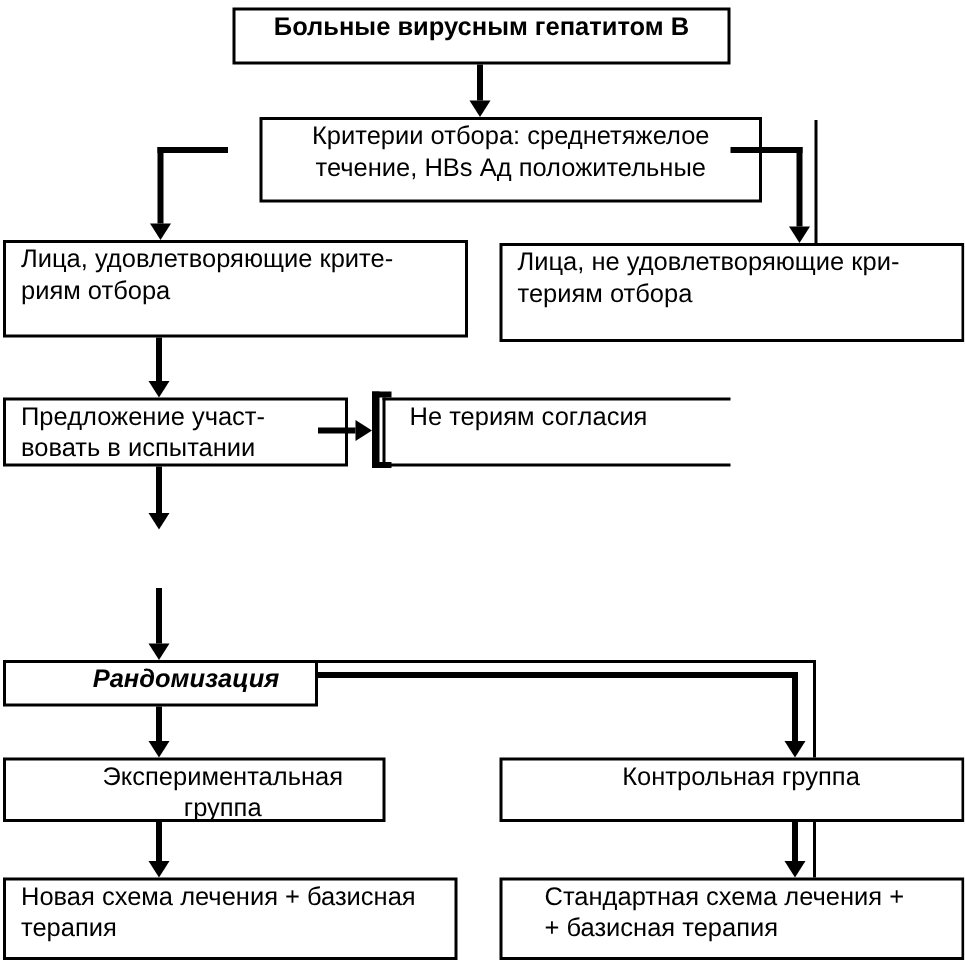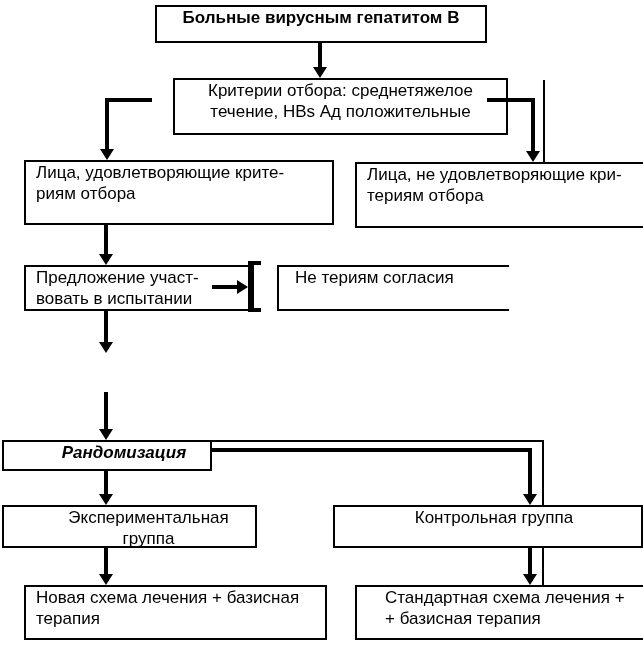--- a/index.html
+++ b/index.html
@@ -17,21 +17,21 @@
     border: 2px solid #000;
     background: #fff;
     display: flex;
     align-items: flex-start;
     font-size: 17px;
     line-height: 21px;
     white-space: pre-line;
     box-sizing: border-box;
   }
   .center { justify-content: center; text-align: center; }
-  .left { justify-content: flex-start; text-align: left; margin-left: 22px; }
+  .left { justify-content: flex-start; text-align: left; }
   .bold { font-weight: bold; }
   .bolditalic { font-weight: bold; font-style: italic; padding-left: 34px; }
   .no-right { border-right: none; }
   .hl, .vl { position: absolute; background: #000; }
   .thick-h { height: 4px; }
   .thick-v { width: 4px; }
   .thin-h { height: 2px; }
   .thin-v { width: 2px; }
   .ah-down {
     position: absolute; width: 0; height: 0;

